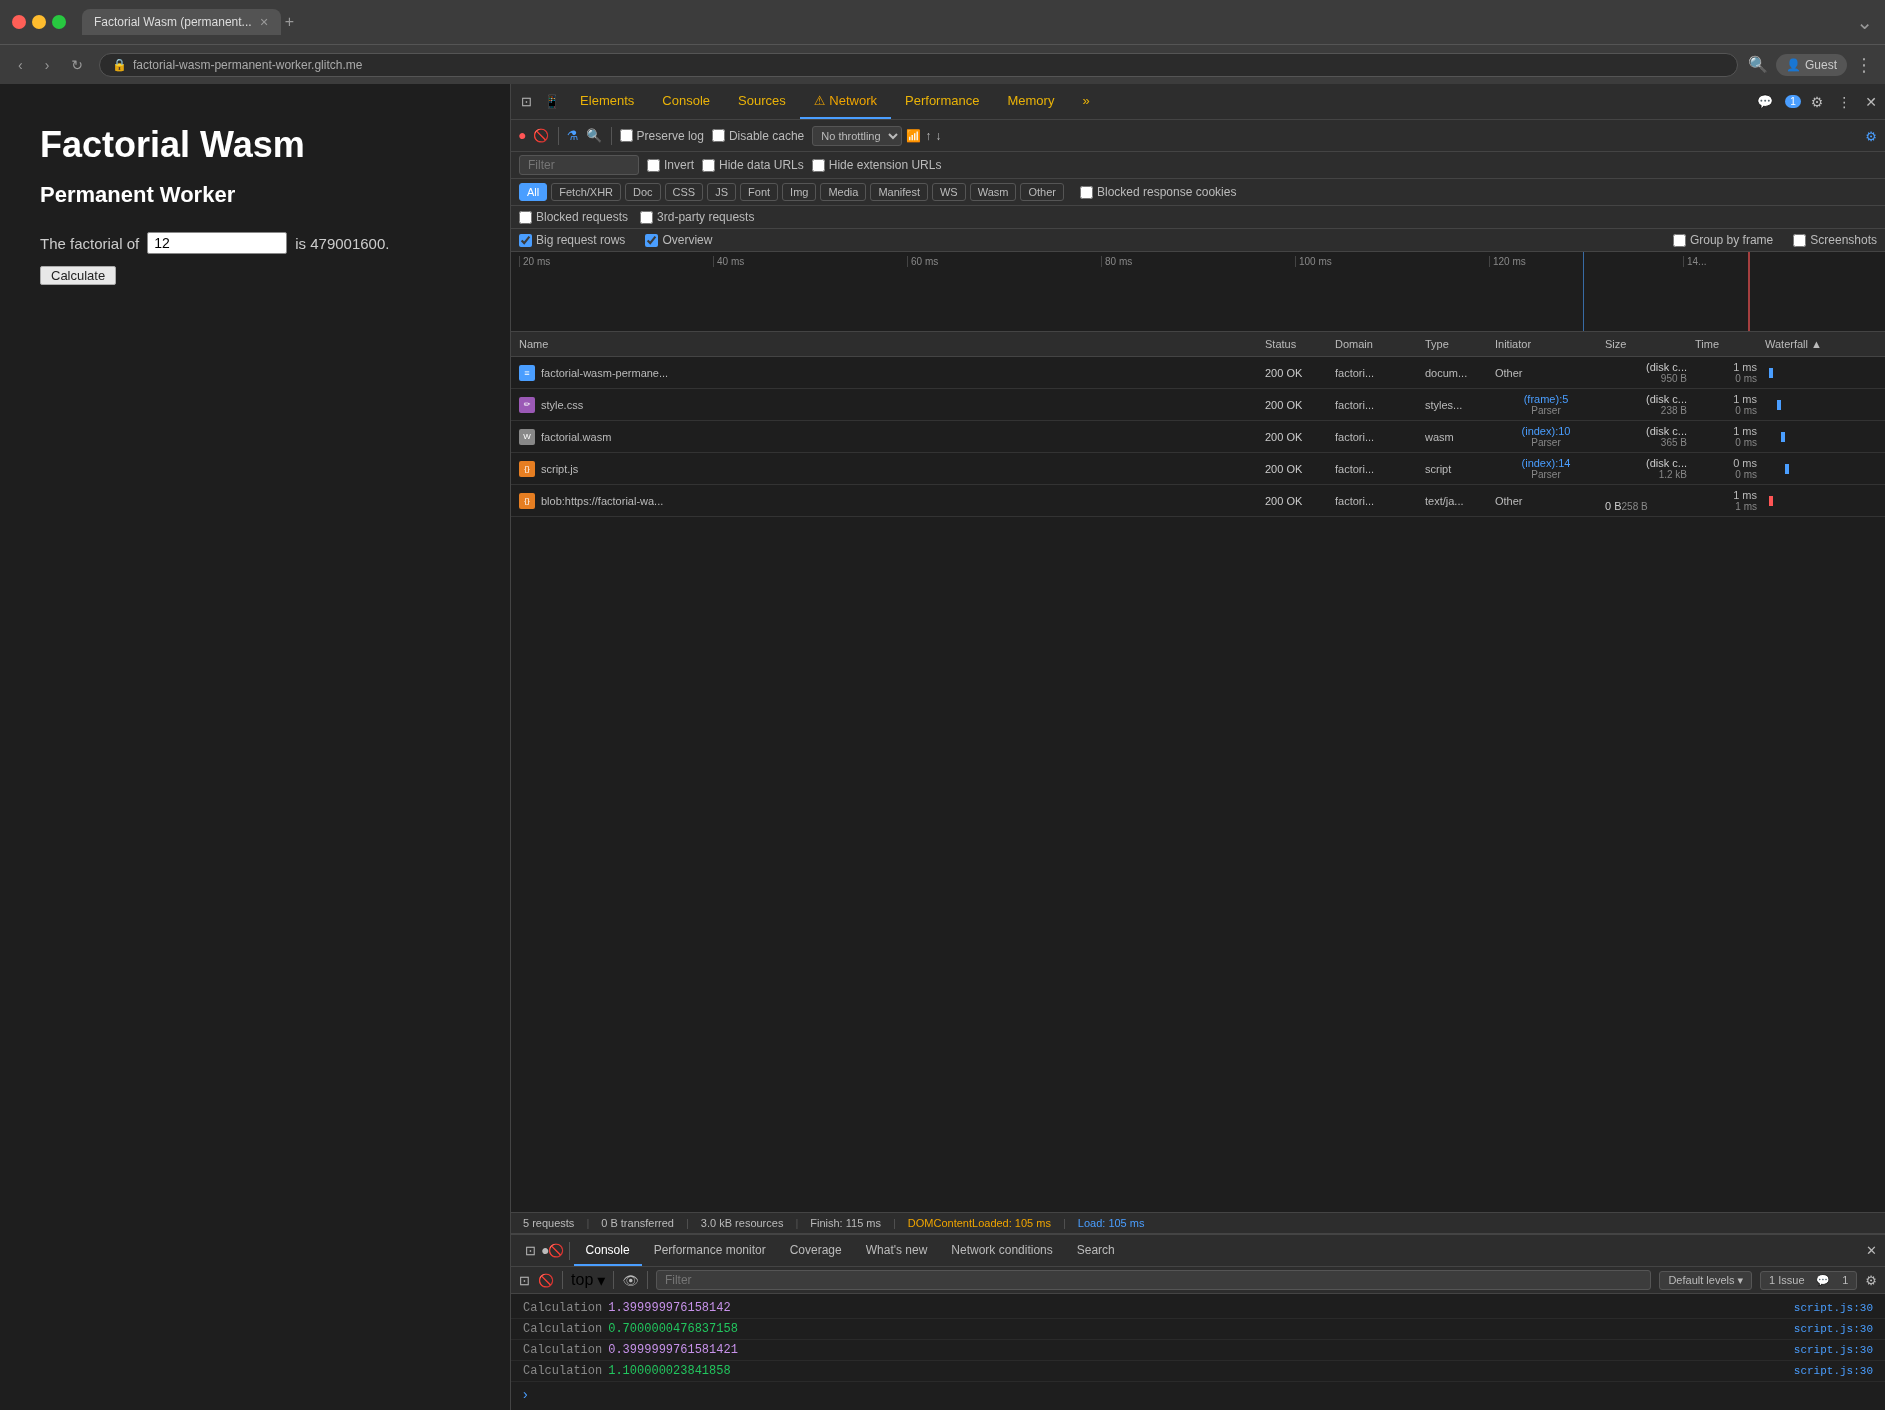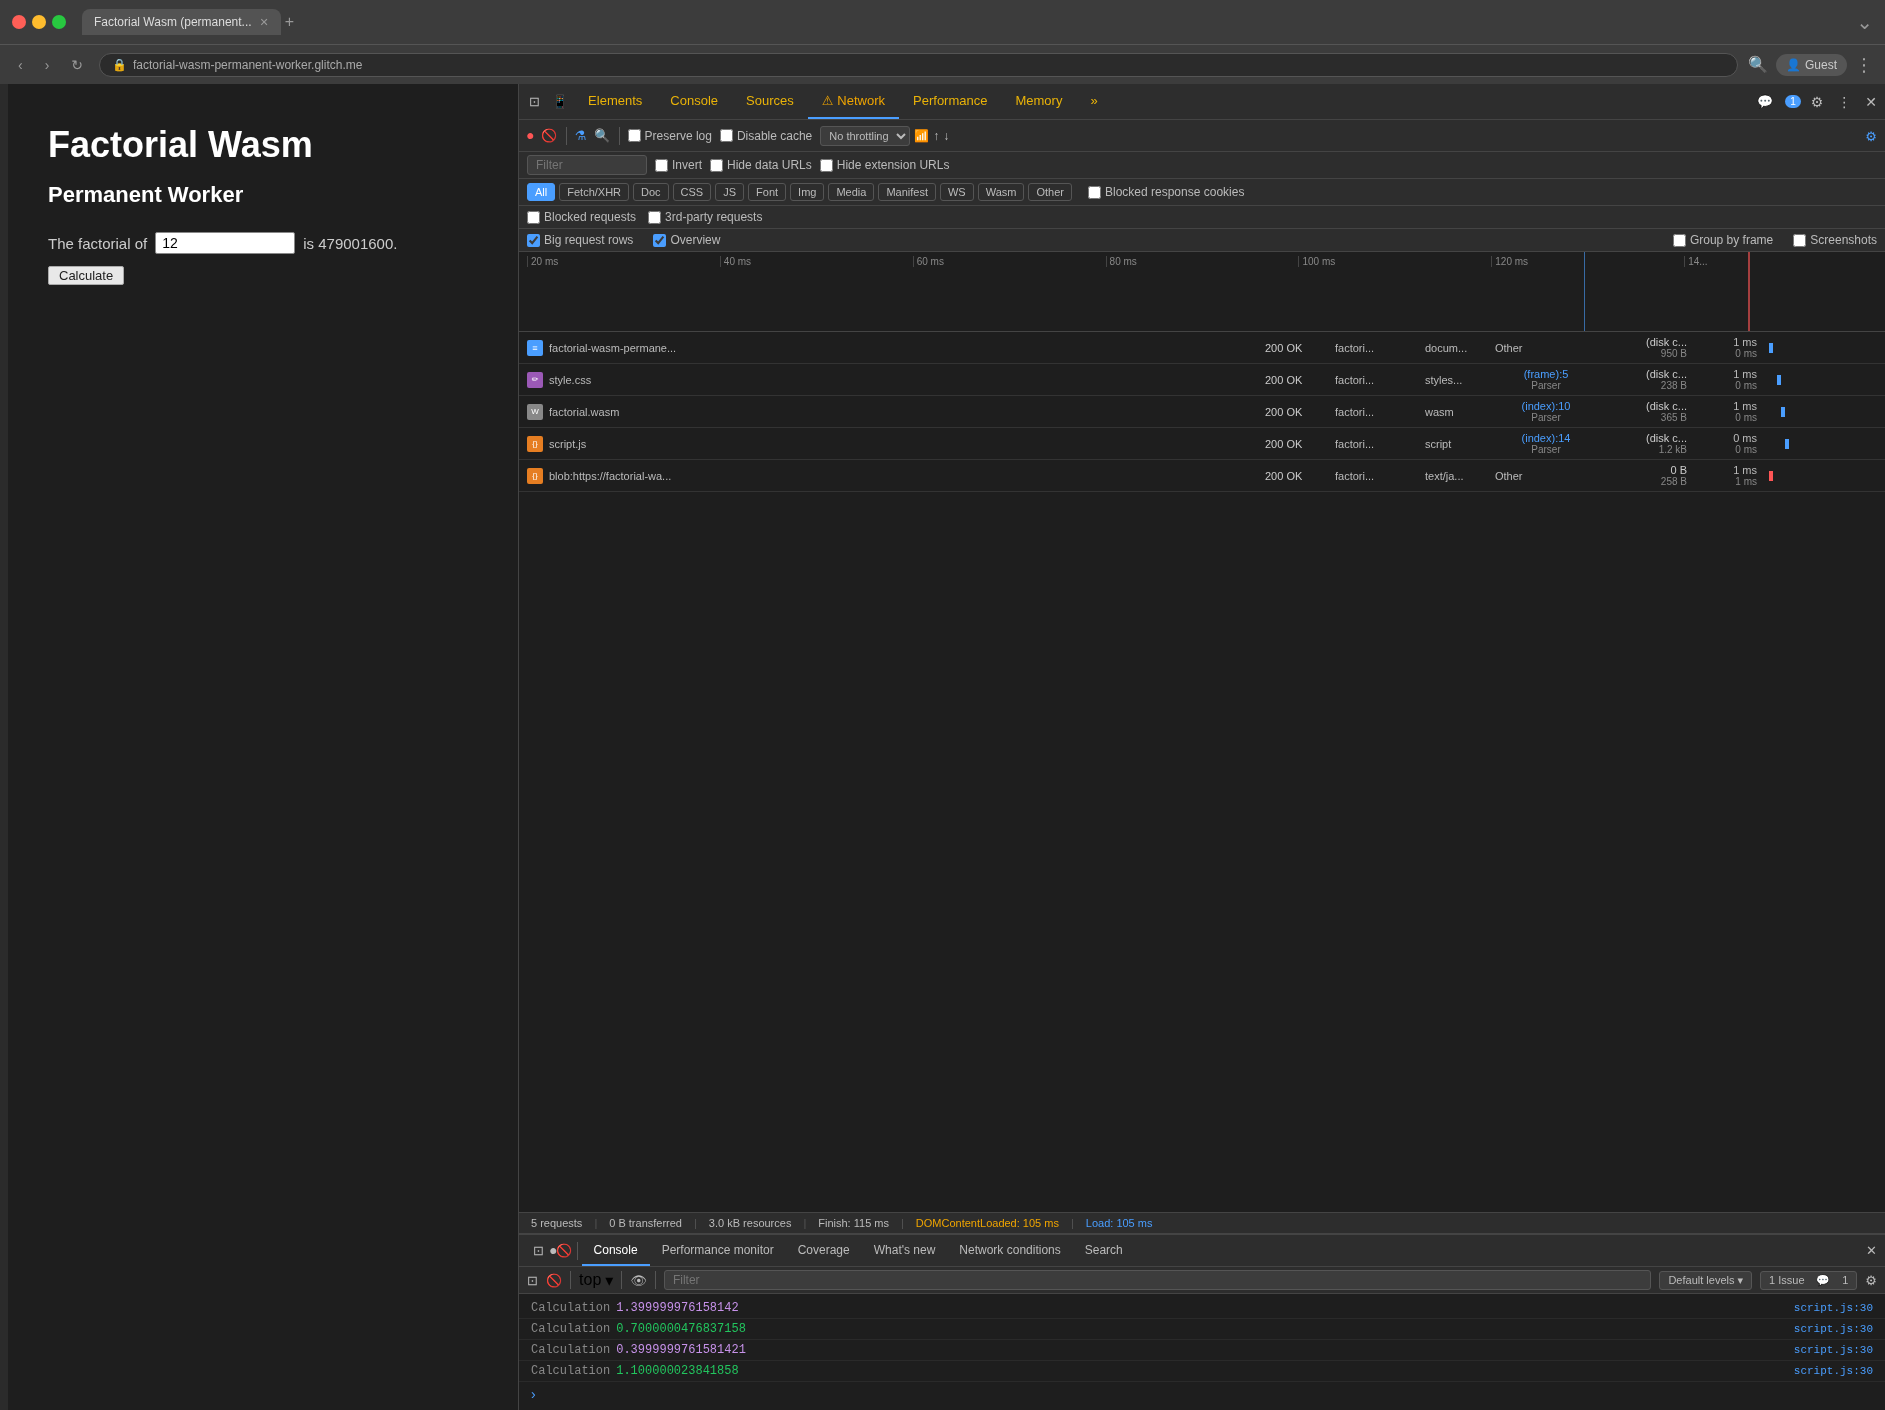--- a/index.html
+++ b/index.html
@@ -19,21 +19,21 @@
     .nav-btn { color: #999; font-size: 14px; cursor: pointer; background: none; border: none; padding: 2px 6px; }
     .address-bar { flex: 1; background: #2b2b2b; border: 1px solid #555; border-radius: 20px; padding: 4px 12px; color: #ccc; font-size: 13px; display: flex; align-items: center; gap: 6px; }
     .address-text { color: #aaa; font-size: 12px; }
     .nav-right { display: flex; align-items: center; gap: 8px; }
     .guest-btn { background: #555; color: #ccc; border: none; border-radius: 14px; padding: 4px 10px; font-size: 12px; display: flex; align-items: center; gap: 4px; cursor: pointer; }
 
     
     .main-area { display: flex; width: 100%; height: calc(1410px - 84px); }
 
     
-    .page-content { background: #1e1e1e; width: 510px; height: 100%; padding: 40px 40px; flex-shrink: 0; margin-left: 8px; }
+    .page-content { background: #1e1e1e; width: 510px; height: 100%; padding: 40px 40px; flex-shrink: 0; }
     .page-title { color: #fff; font-size: 36px; font-weight: 700; margin-bottom: 16px; }
     .page-subtitle { color: #fff; font-size: 22px; font-weight: 600; margin-bottom: 24px; }
     .factorial-row { display: flex; align-items: center; gap: 8px; color: #ccc; font-size: 15px; margin-bottom: 12px; }
     .factorial-input { background: #fff; border: 1px solid #888; border-radius: 2px; padding: 2px 6px; color: #000; font-size: 14px; width: 140px; }
     .calc-btn { background: #e8e8e8; border: 1px solid #aaa; border-radius: 2px; padding: 1px 10px; font-size: 13px; color: #222; cursor: pointer; }
 
     
     .devtools { background: #1e1e1e; flex: 1; display: flex; flex-direction: column; border-left: 1px solid #444; }
     .devtools-tabs { display: flex; align-items: center; background: #2d2d2d; border-bottom: 1px solid #444; padding: 0 4px; height: 36px; }
     .devtools-tab { color: #eab308; font-size: 13px; padding: 0 14px; height: 100%; display: flex; align-items: center; cursor: pointer; border-bottom: 2px solid transparent; }
@@ -314,20 +314,30 @@
         <div class="ruler-tick"><span>100 ms</span></div>
         <div class="ruler-tick"><span>120 ms</span></div>
         <div class="ruler-tick"><span>14...</span></div>
       </div>
 
       <div style="position:absolute;left:78%;top:0;bottom:0;width:1px;background:#4a9eff;opacity:0.6;"></div>
       <div style="position:absolute;left:90%;top:0;bottom:0;width:2px;background:#f55;opacity:0.6;"></div>
     </div>
 
     <div class="network-table">
+      <div class="table-header">
+        <div class="th">Name</div>
+        <div class="th">Status</div>
+        <div class="th">Domain</div>
+        <div class="th">Type</div>
+        <div class="th">Initiator</div>
+        <div class="th">Size</div>
+        <div class="th">Time</div>
+        <div class="th">Waterfall ▲</div>
+      </div>
       <div class="table-body">
 
         <div class="table-row">
           <div class="td name-cell">
             <div class="file-icon doc">≡</div>
             <span>factorial-wasm-permane...</span>
           </div>
           <div class="td">
               <span class="status-ok">200 OK</span>
             </div>
@@ -432,21 +442,21 @@
           <div class="td name-cell">
             <div class="file-icon js" style="font-size:8px;">{}</div>
             <span>blob:https://factorial-wa...</span>
           </div>
           <div class="td">
               <span class="status-ok">200 OK</span>
             </div>
           <div class="td">factori...</div>
           <div class="td">text/ja...</div>
           <div class="td">Other</div>
-          <div class="td" style="flex-direction:column;align-items:flex-end;">
+          <div class="td" style="flex-direction:row;align-items:flex-end;">
             <span class="size-main">0 B</span>
             <span class="size-sub">258 B</span>
           </div>
           <div class="td" style="flex-direction:column;align-items:flex-end;">
             <span>1 ms</span>
             <span style="color:#888;font-size:10px;">1 ms</span>
           </div>
           <div class="td waterfall-cell">
             <div style="width:4px;height:10px;background:#f55;margin-left:4px;"></div>
           </div>

